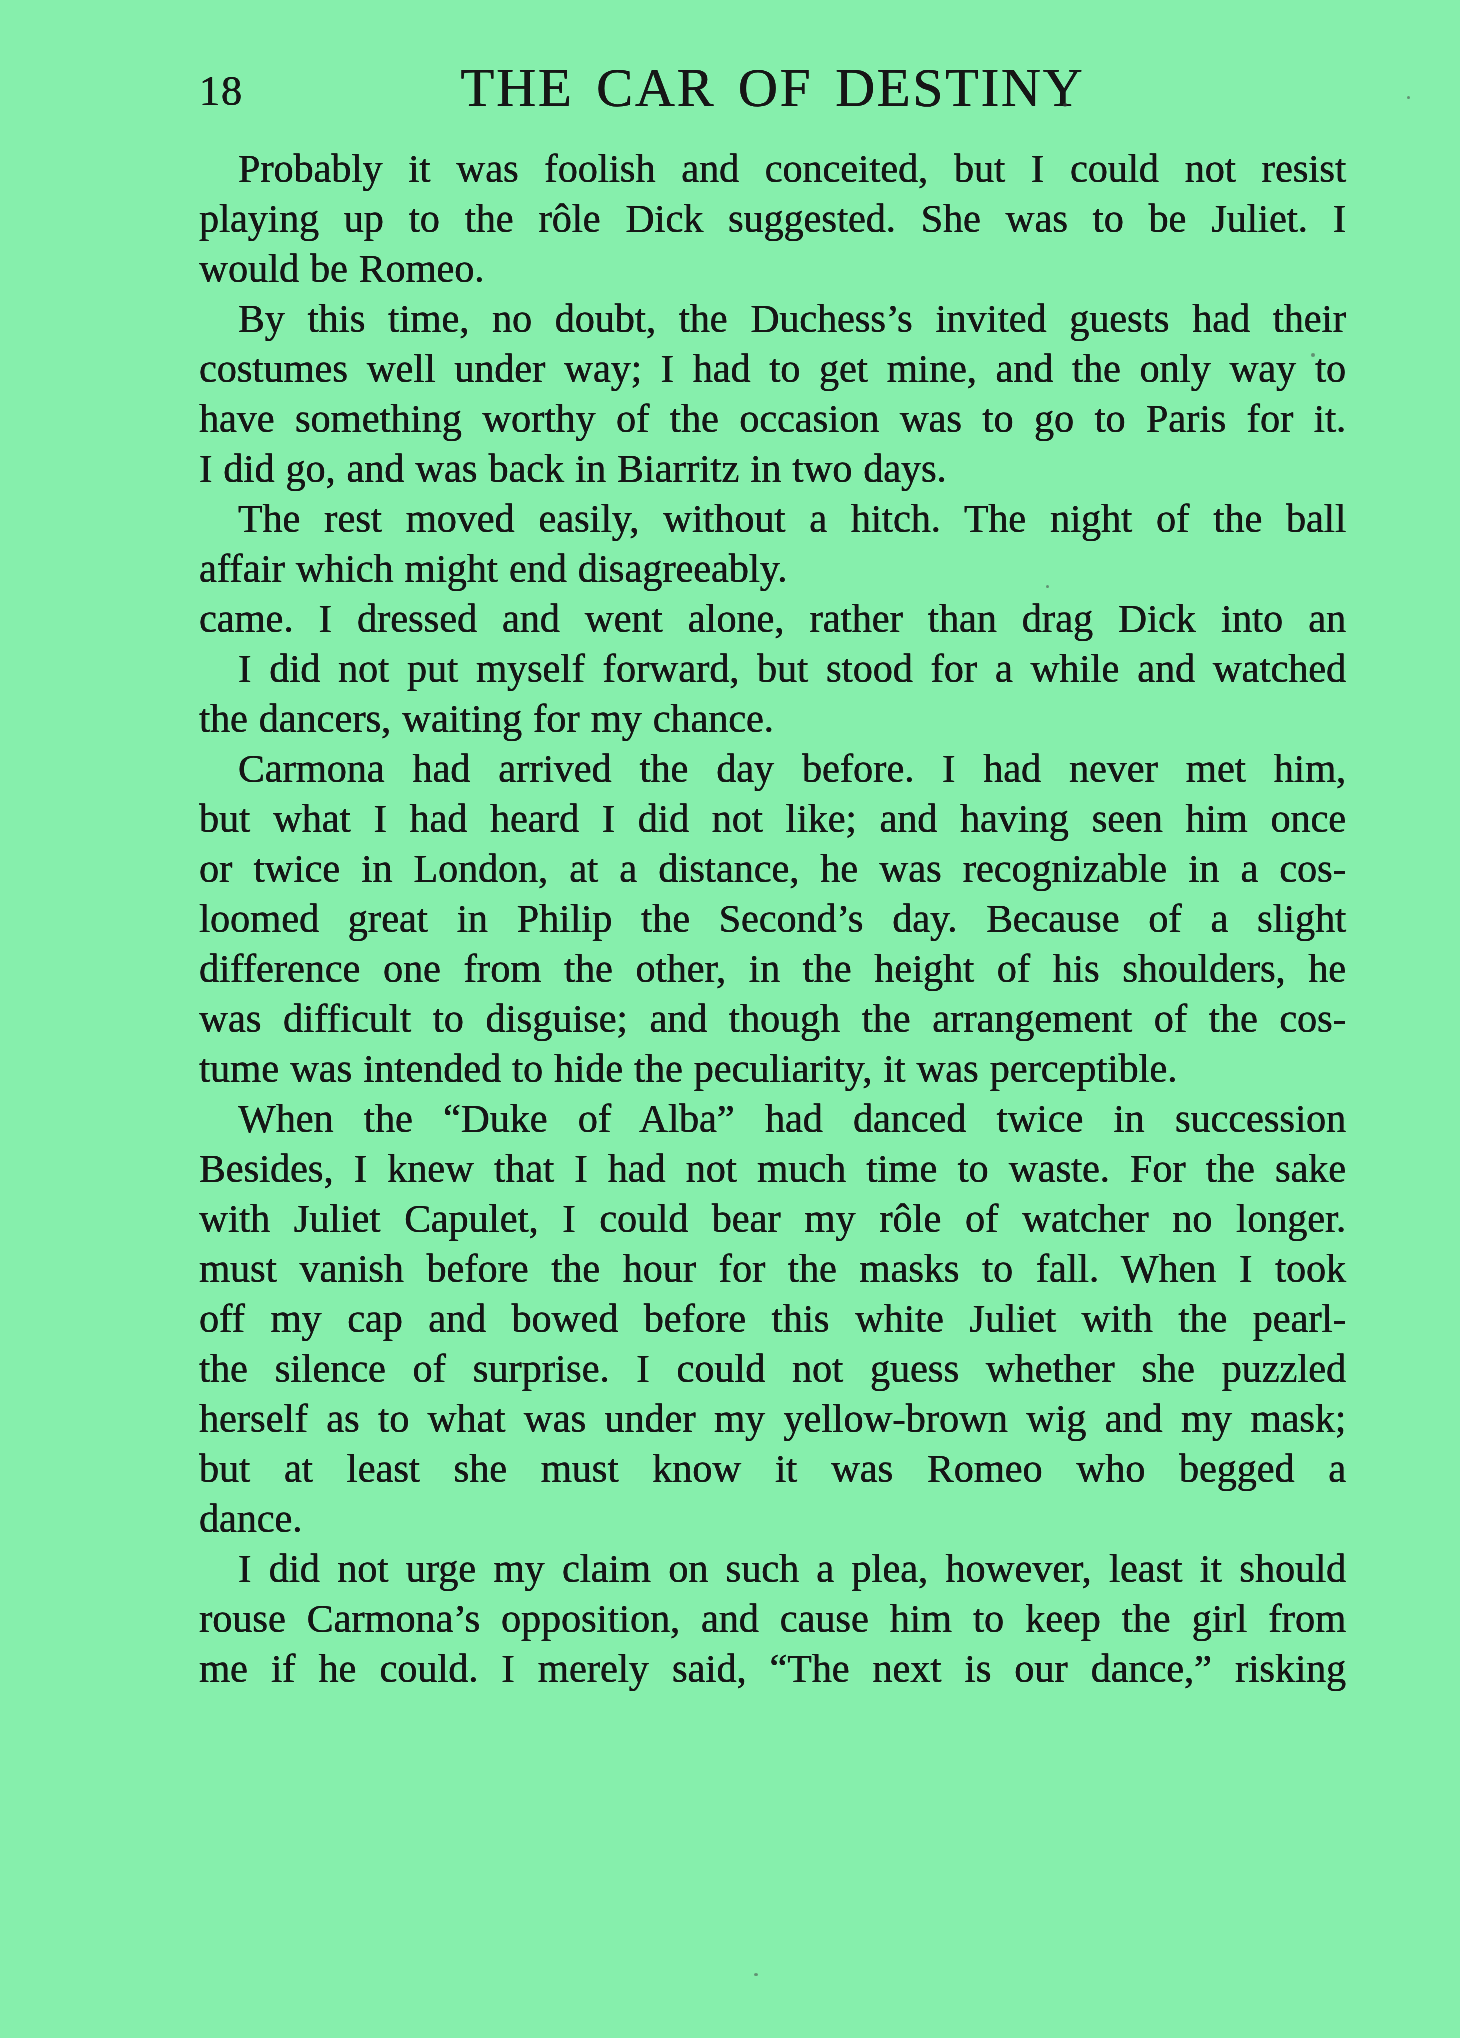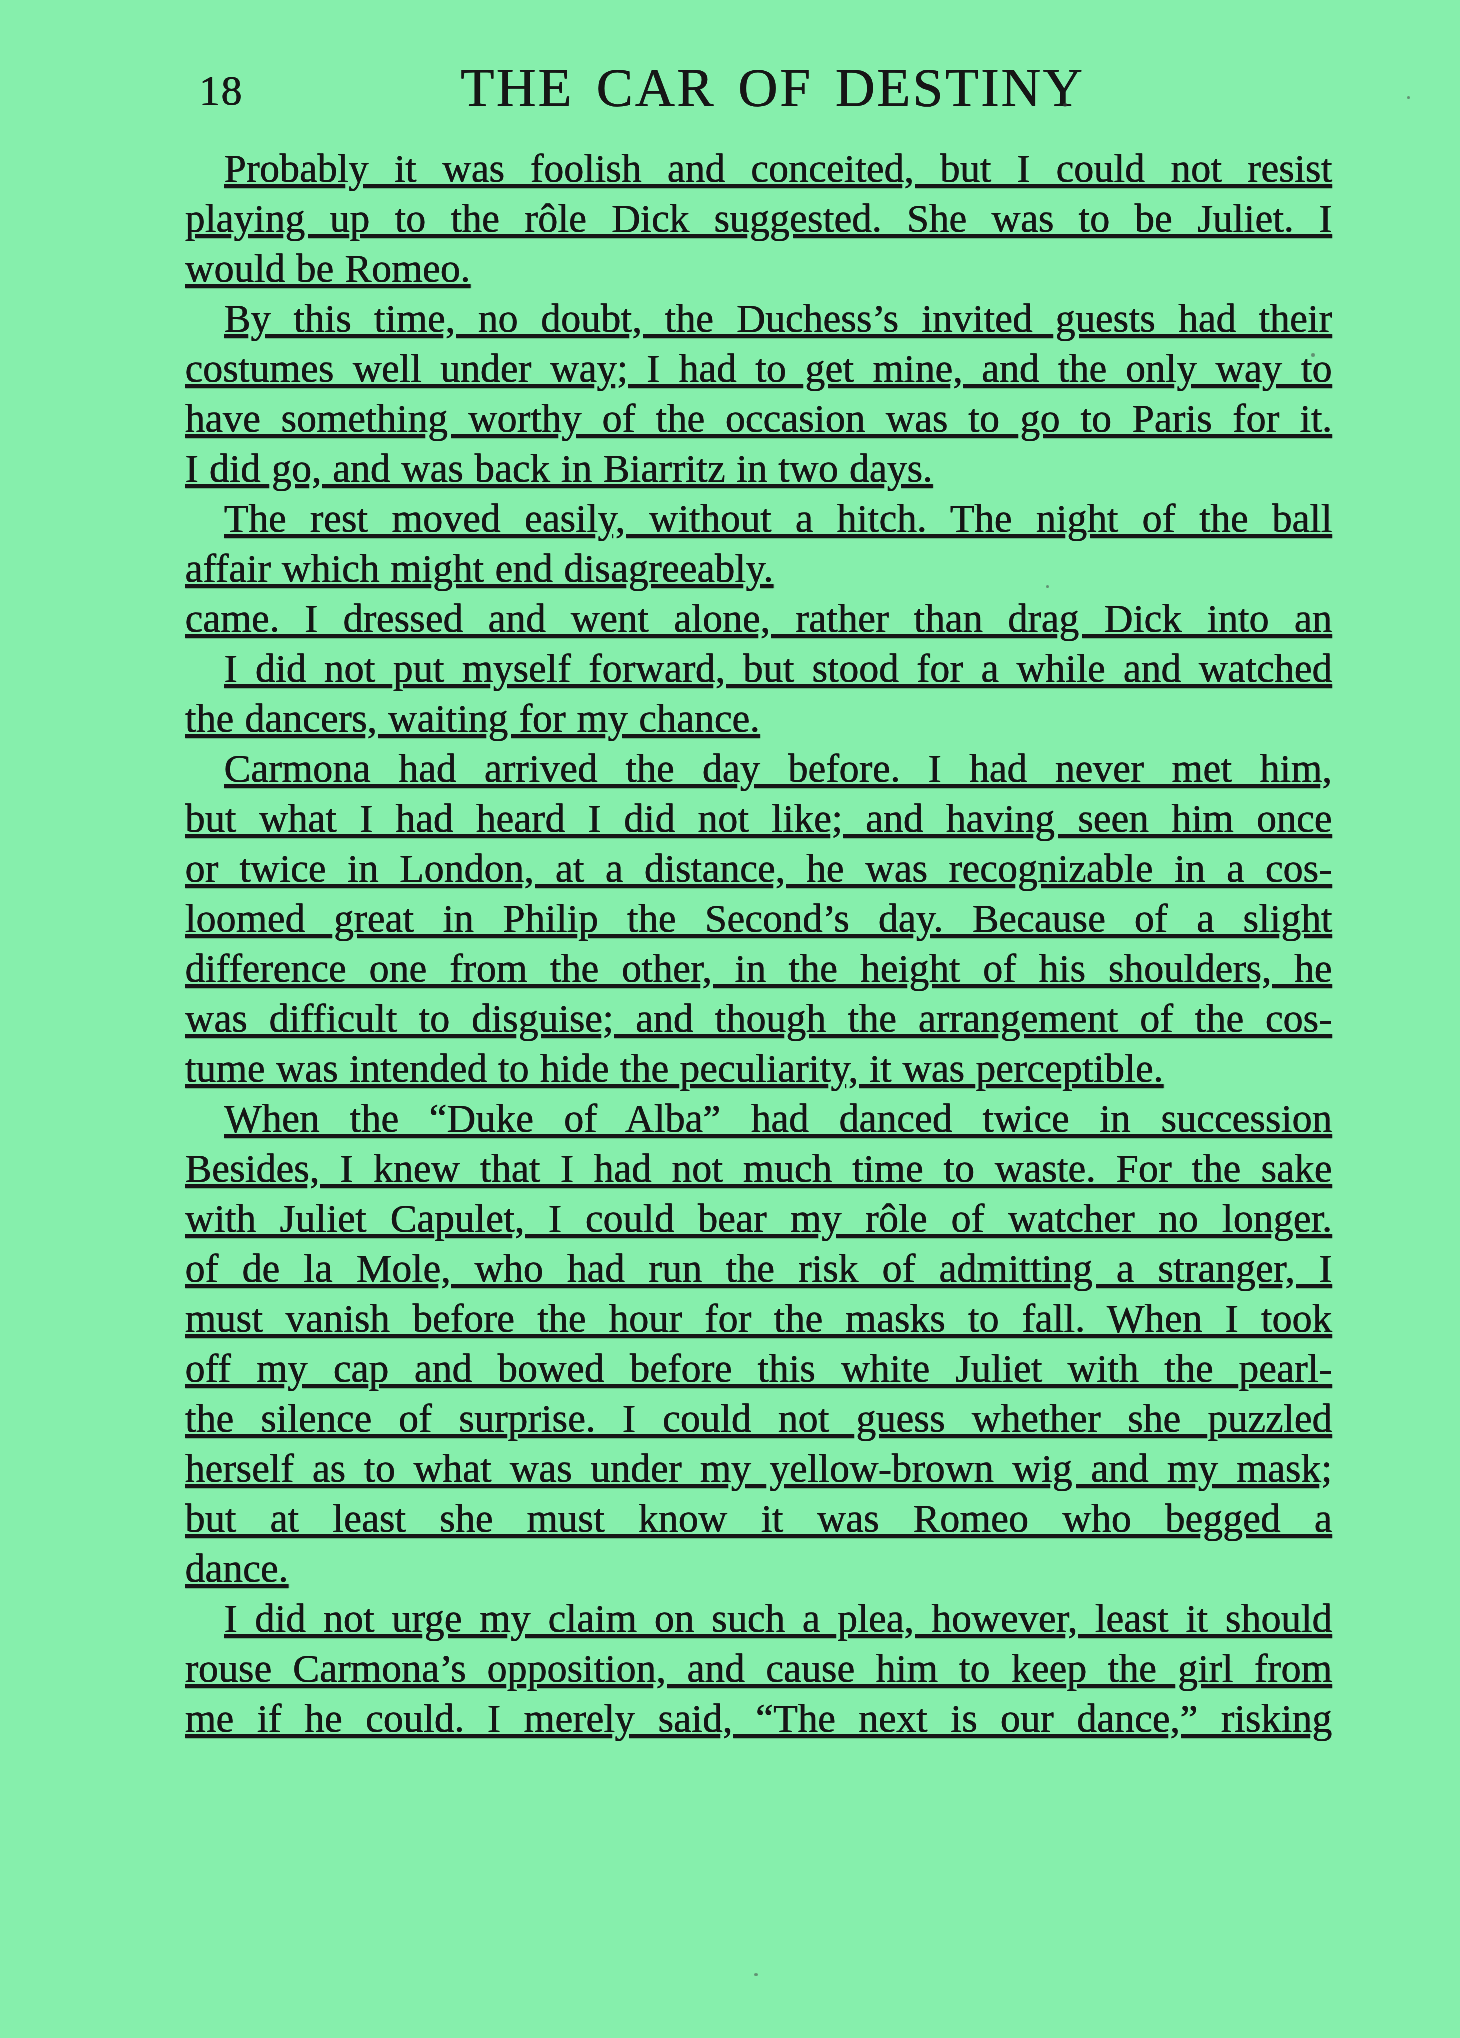--- a/index.html
+++ b/index.html
@@ -37,27 +37,26 @@
     left:0; right:0;
     top:0;
     text-align:center;
     font-size:55px;
     line-height:48px;
     letter-spacing:2px;
     word-spacing:7px;
   }
   .body-text{
     position:absolute;
-    left:185px;
+    left:199px;
     top:144px;
     width:1147px;
     font-size:40px;
     line-height:50px;
     word-spacing:1px;
-    text-decoration:underline;
   }
   .ln{
     text-align:justify;
     text-align-last:justify;
     white-space:normal;
     height:50px;
   }
   .ln.ind{ text-indent:39px; }
   .ln.end{ text-align-last:left; }
   .speck{
@@ -99,21 +98,20 @@
     <div class="ln">but what I had heard I did not like; and having seen him once</div>
     <div class="ln">or twice in London, at a distance, he was recognizable in a cos-</div>
     <div class="ln">loomed great in Philip the Second’s day. Because of a slight</div>
     <div class="ln">difference one from the other, in the height of his shoulders, he</div>
     <div class="ln">was difficult to disguise; and though the arrangement of the cos-</div>
     <div class="ln end">tume was intended to hide the peculiarity, it was perceptible.</div>
 
     <div class="ln ind">When the “Duke of Alba” had danced twice in succession</div>
     <div class="ln">Besides, I knew that I had not much time to waste. For the sake</div>
     <div class="ln">with Juliet Capulet, I could bear my rôle of watcher no longer.</div>
-    <div class="ln">of de la Mole, who had run the risk of admitting a stranger, I</div>
     <div class="ln">must vanish before the hour for the masks to fall. When I took</div>
     <div class="ln">off my cap and bowed before this white Juliet with the pearl-</div>
     <div class="ln">the silence of surprise. I could not guess whether she puzzled</div>
     <div class="ln">herself as to what was under my yellow-brown wig and my mask;</div>
     <div class="ln">but at least she must know it was Romeo who begged a</div>
     <div class="ln end">dance.</div>
 
     <div class="ln ind">I did not urge my claim on such a plea, however, least it should</div>
     <div class="ln">rouse Carmona’s opposition, and cause him to keep the girl from</div>
     <div class="ln">me if he could. I merely said, “The next is our dance,” risking</div>

